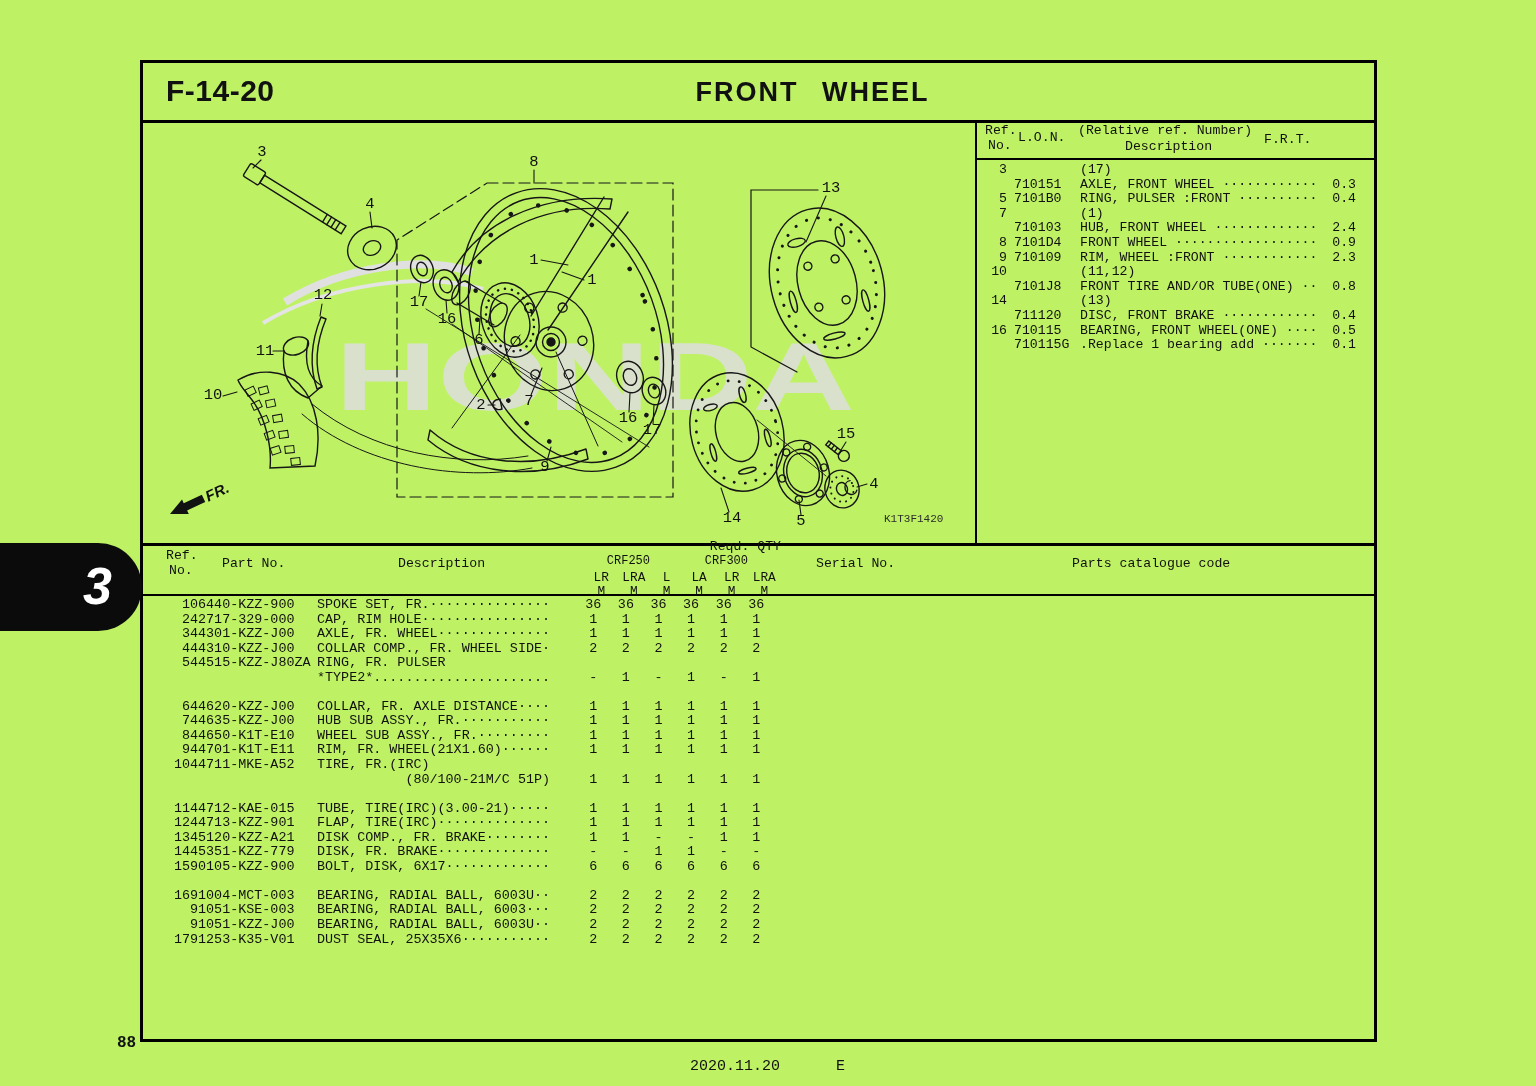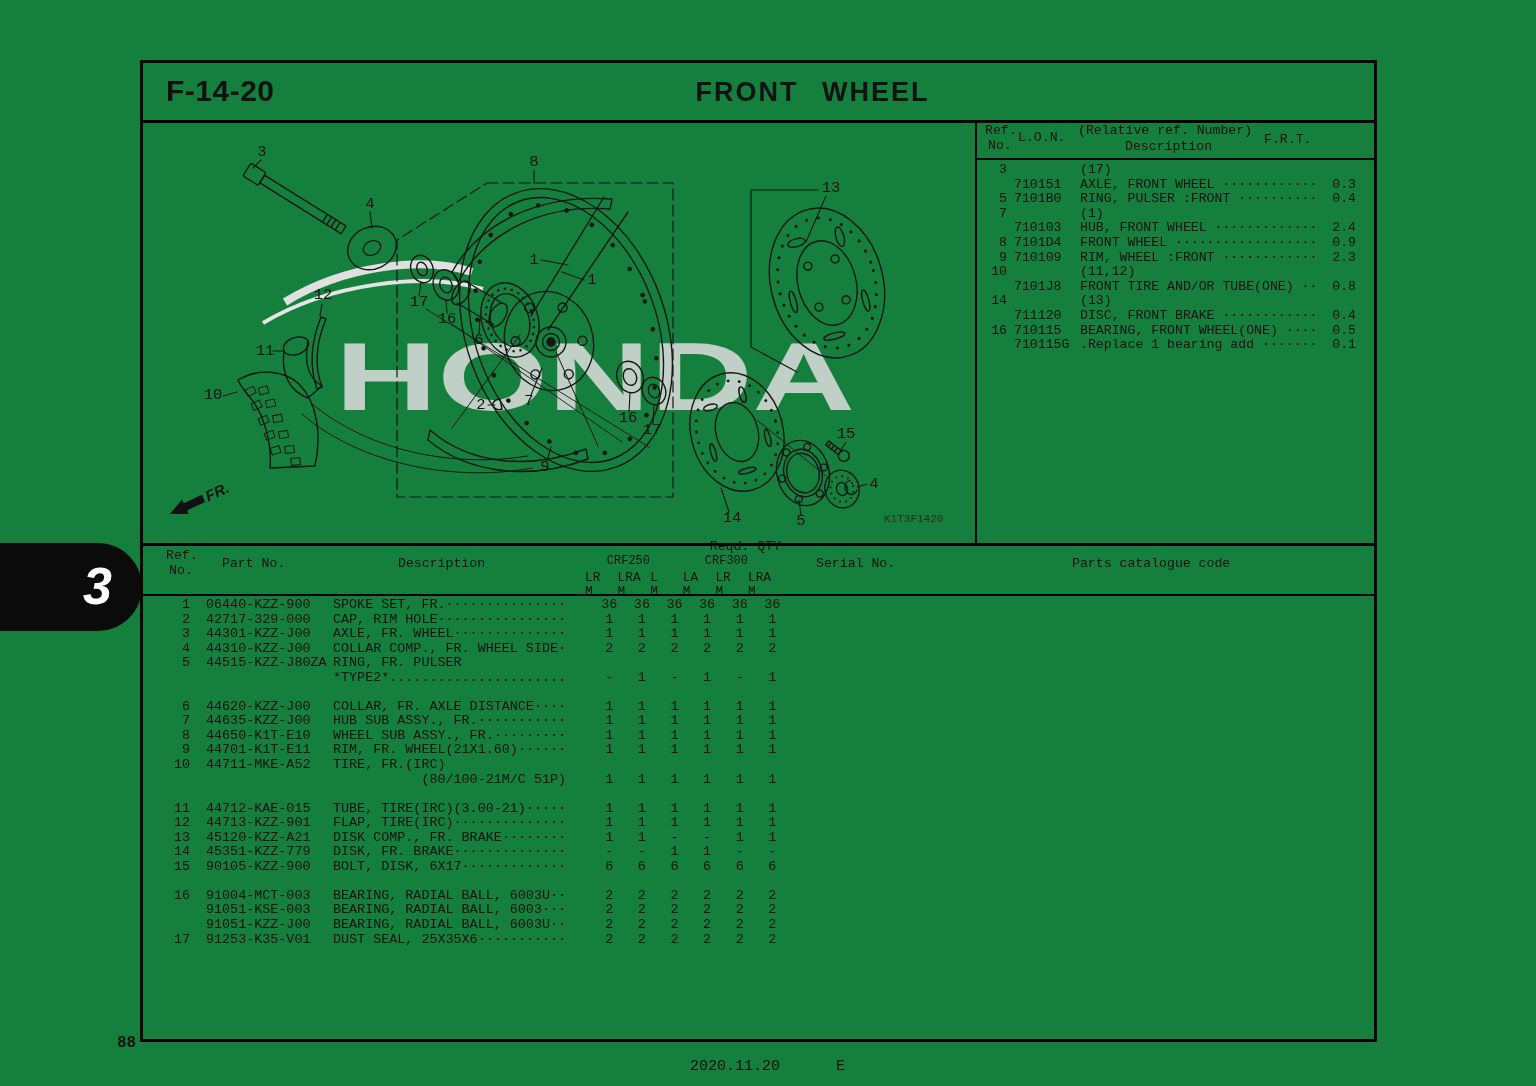--- a/index.html
+++ b/index.html
@@ -1,35 +1,35 @@
 <!DOCTYPE html>
 <html><head>
 <meta charset="utf-8">
 <style>
   html,body{margin:0;padding:0;background:#fff}
-  .page{position:relative;width:1536px;height:1086px;background:#15803d;overflow:hidden;
+  .page{position:relative;width:1536px;height:1086px;background:#bef264;overflow:hidden;
         font-family:"Liberation Mono","DejaVu Sans Mono",monospace;color:#111}
   .abs{position:absolute}
   .line{position:absolute;background:#000}
   .mono13{font-size:13.2px;line-height:14px;white-space:pre}
   .hdrcode{font-family:"Liberation Sans",sans-serif;font-weight:700;font-size:30px;letter-spacing:.5px}
   .hdrtitle{font-family:"Liberation Sans",sans-serif;font-weight:700;font-size:27px;
             letter-spacing:2px;word-spacing:14px;text-align:center}
   .rrow{display:flex;height:14.6px;line-height:14.6px;font-size:13.2px;white-space:pre}
   .r-ref{width:22px;text-align:right}
   .r-lon{width:64px;margin-left:7px}
   .r-desc{width:250px;margin-left:2px}
   .r-frt{width:26px;text-align:right}
   .prow{display:flex;height:14.55px;line-height:14.55px;font-size:13.4px;white-space:pre}
   .c-ref{width:22px;text-align:right}
-  .c-part{width:124px;margin-left:16px}
+  .c-part{width:124px;margin-left:0}
   .c-desc{width:252px;margin-left:3px}
   .c-q{width:32.6px;text-align:center}
   .c-q0{margin-left:8px}
-  .qcols span{display:inline-block;width:32.6px;text-align:left;font-size:12.8px;line-height:14px}
+  .qcols span{display:inline-block;width:32.6px;text-align:center;font-size:12.8px;line-height:14px}
   .grp{position:absolute;font-size:12px;text-align:right}
   .tab3{position:absolute;left:0;top:543px;width:142px;height:88px;background:#0b0b0b;
         border-radius:0 46px 46px 0;color:#fff;font-family:"Liberation Sans",sans-serif;
         font-style:italic;font-weight:900;font-size:52px;line-height:86px;text-align:right;padding-right:30px;box-sizing:border-box}
   .pagenum{font-weight:700;font-size:16px}
   .callout{font-family:"Liberation Mono","DejaVu Sans Mono",monospace;font-size:15.5px;text-anchor:middle;fill:#111;stroke:none}
   .wm{font-family:"Liberation Sans",sans-serif;font-weight:700;fill:#dedede;stroke:none}
   .dcode{font-family:"Liberation Mono",monospace;font-size:11px;fill:#2b2b2b;stroke:none}
   .frtxt{font-family:"Liberation Sans",sans-serif;font-weight:900;font-style:italic;font-size:15px;fill:#111;stroke:none}
 </style>

